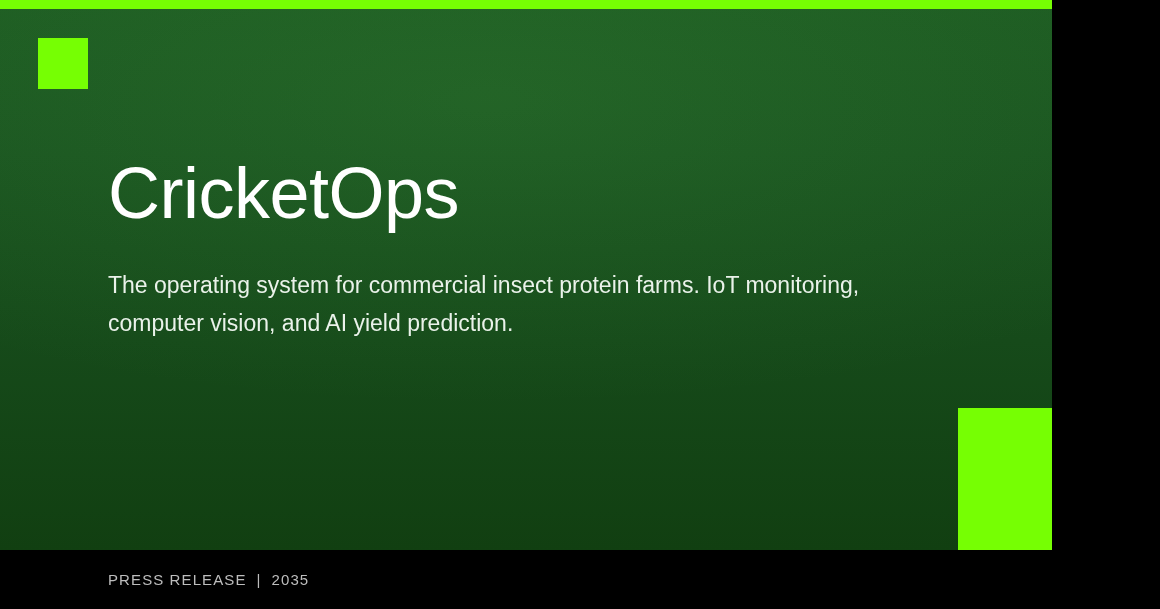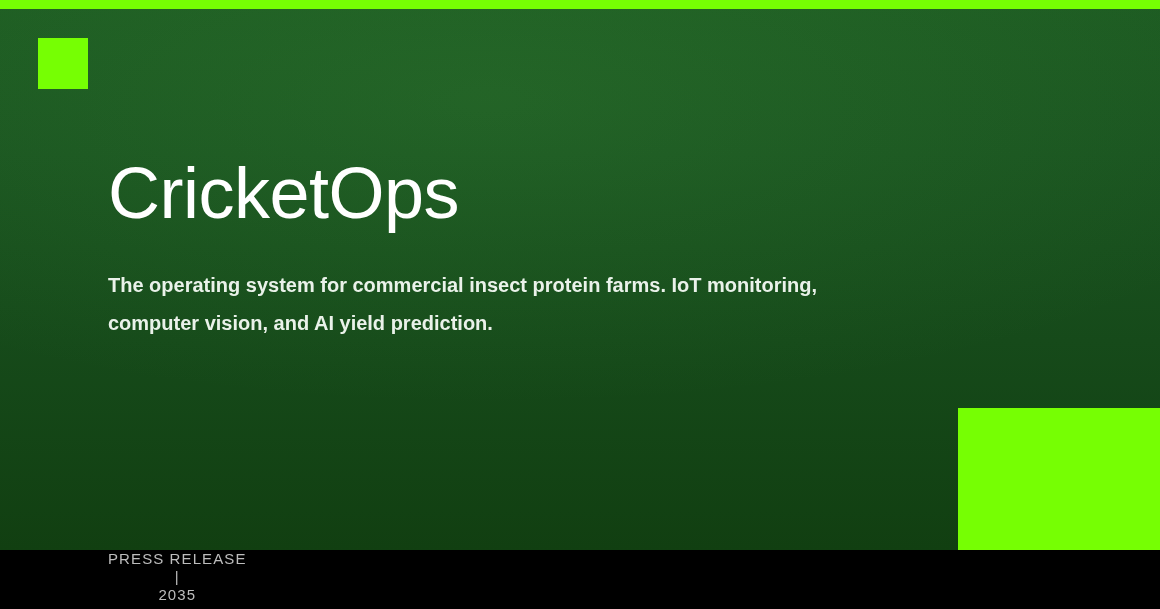--- a/index.html
+++ b/index.html
@@ -8,21 +8,21 @@
     padding: 0;
     background: #000000;
   }
   body {
     font-family: "Liberation Sans", sans-serif;
     -webkit-font-smoothing: antialiased;
   }
 
   .slide {
     position: relative;
-    width: 1160px;
+    width: 1052px;
     height: 609px;
     overflow: hidden;
     background: #bef264;
   }
 
   
   .stage {
     position: absolute;
     left: 0;
     top: 0;
@@ -88,23 +88,23 @@
     font-size: 72px;
     line-height: 86px;
     font-weight: 400;
     letter-spacing: -0.5px;
     color: #ffffff;
     white-space: nowrap;
   }
 
   .subtitle {
     margin: 30px 8px 0 0;
-    font-size: 20px;
+    font-size: 23px;
     line-height: 38px;
-    font-weight: 700;
+    font-weight: 400;
     color: #eaf2ea;
     max-width: 790px;
   }
 
   
   .footer {
     position: absolute;
     left: 0;
     top: 550px;
     width: 1160px;
@@ -113,21 +113,20 @@
   }
 
   .footer-inner {
     position: absolute;
     left: 108px;
     top: 0;
     height: 59px;
     display: flex;
     align-items: center;
     gap: 0;
-    flex-direction: column;
   }
 
   .footer-text {
     font-size: 15px;
     line-height: 18px;
     letter-spacing: 1.1px;
     color: #bdbdbd;
     white-space: pre;
   }
 

